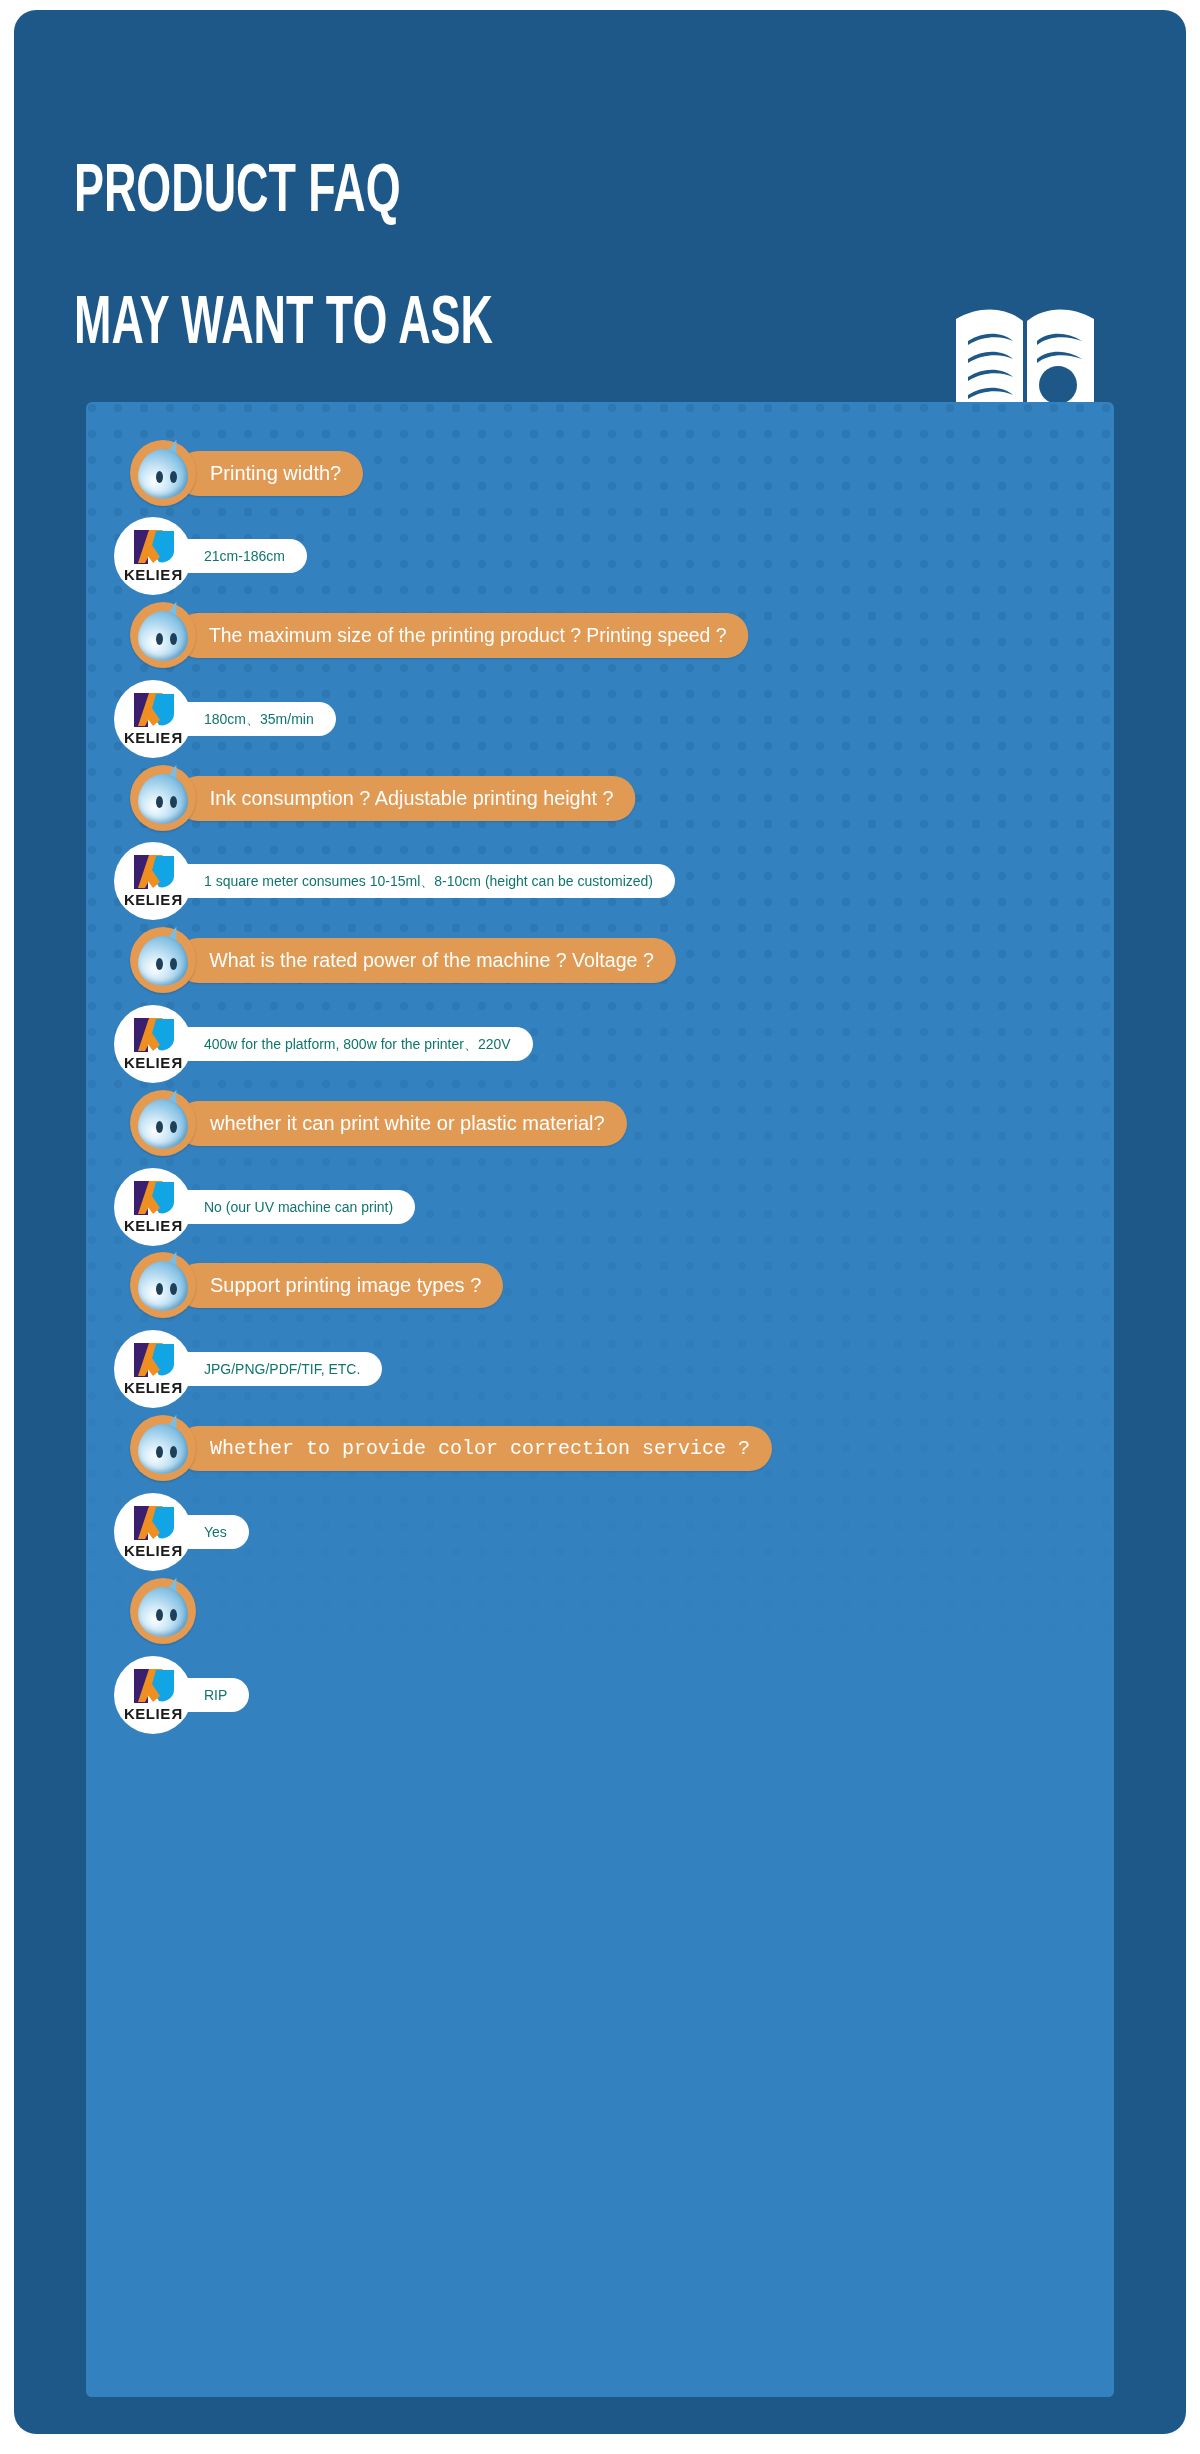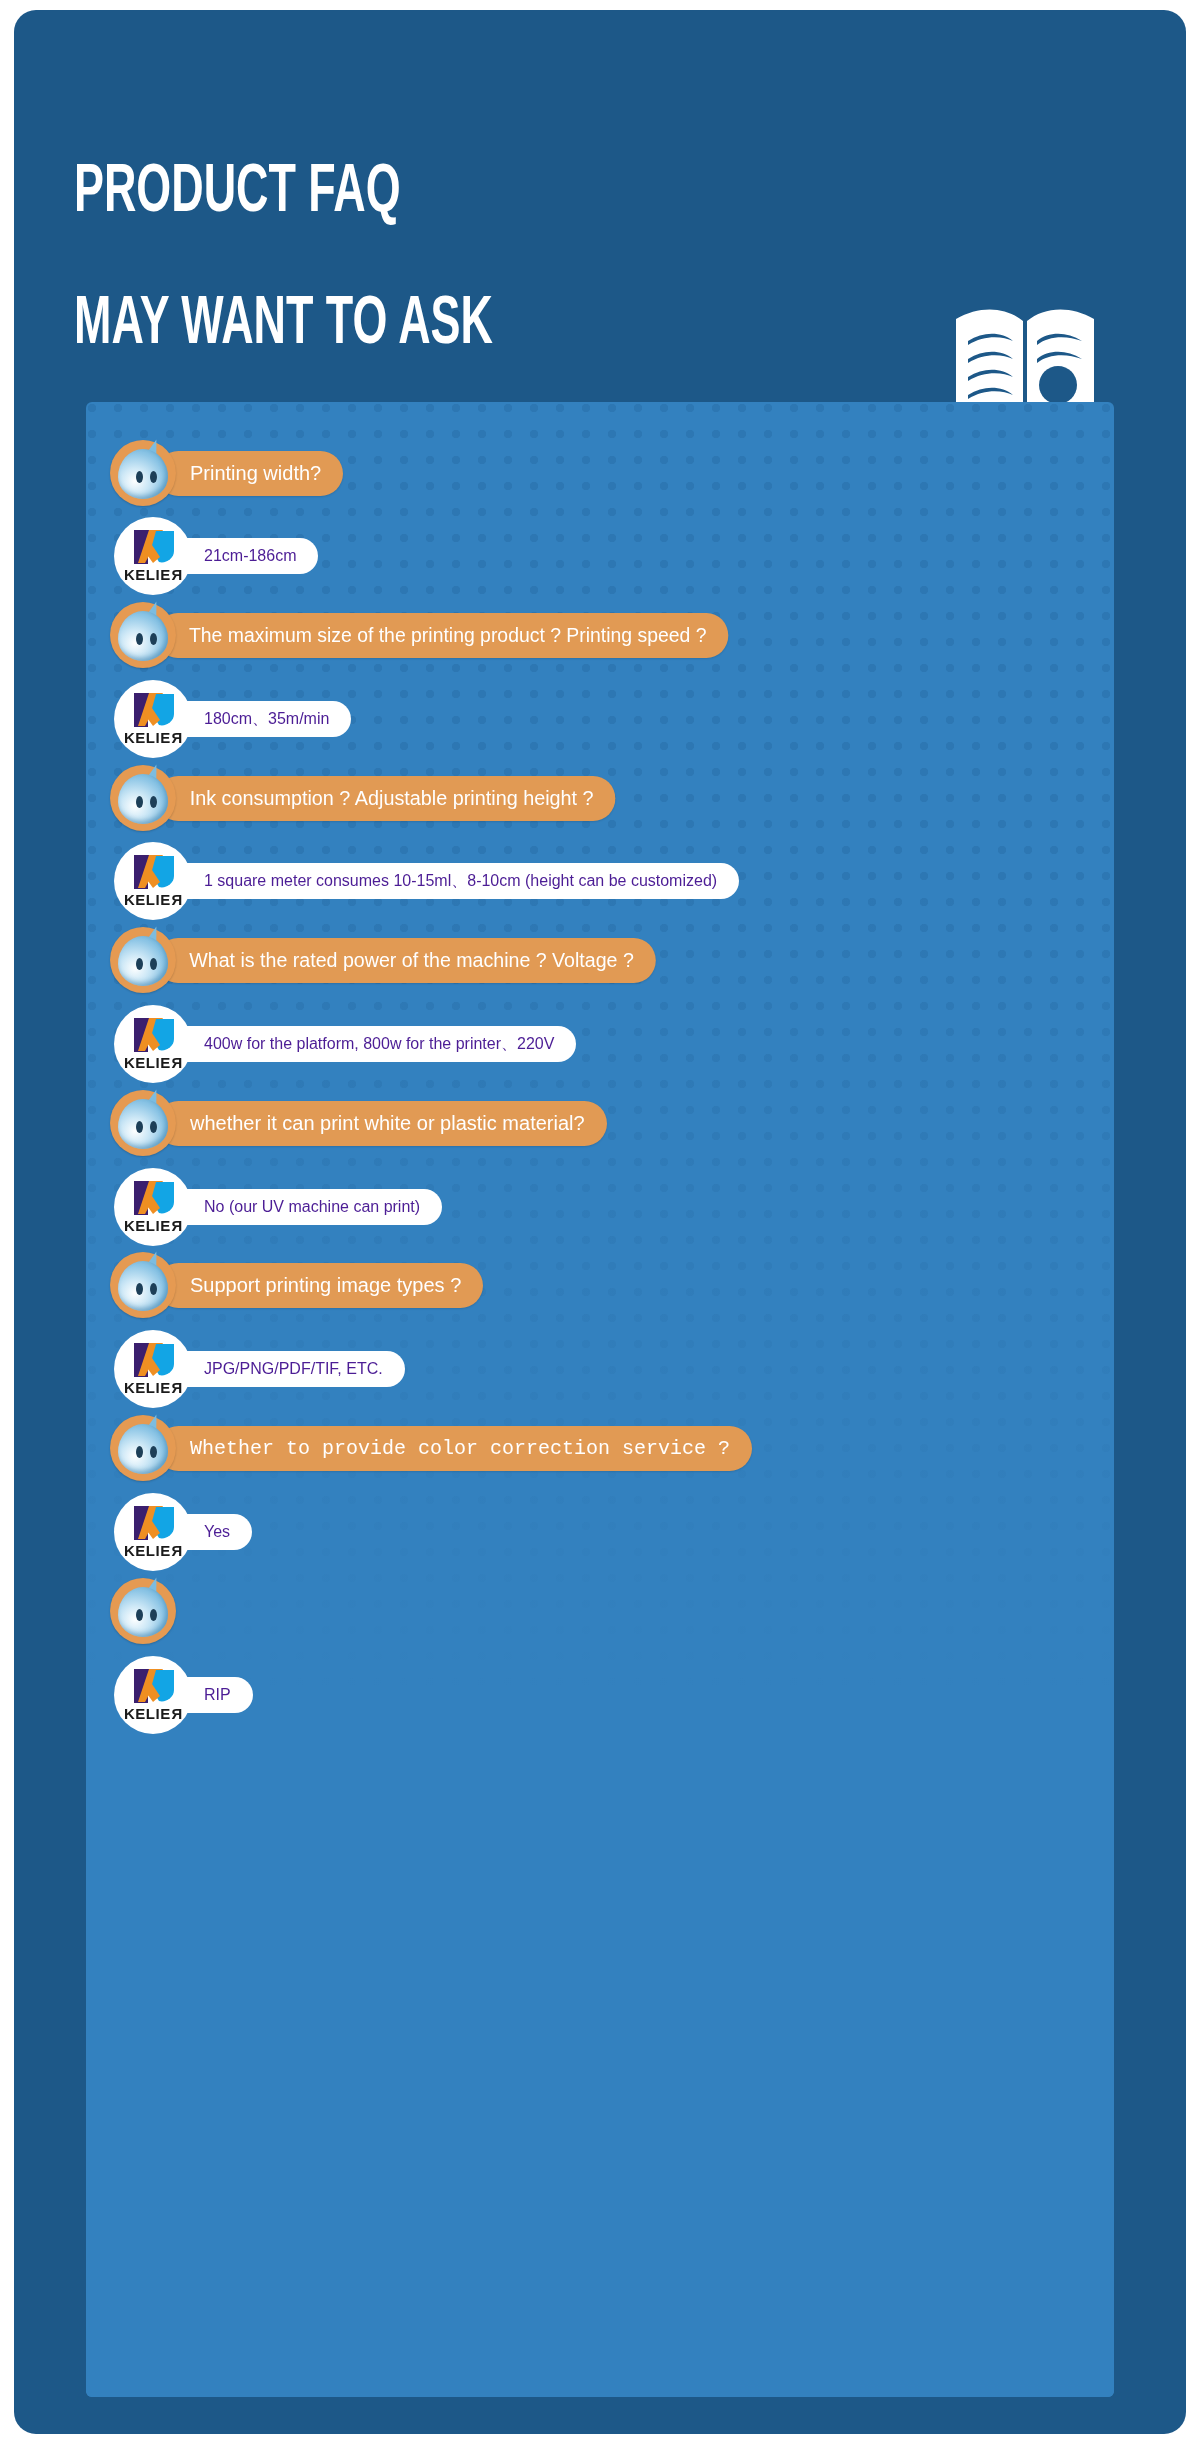--- a/index.html
+++ b/index.html
@@ -84,21 +84,21 @@
 
   
   .qa-row {
     position: absolute;
     left: 0;
     display: flex;
     align-items: center;
   }
 
   
-  .q-row { left: 24px; text-align: right; }
+  .q-row { left: 44px; text-align: right; }
   .avatar-wrap {
     position: relative;
     width: 66px;
     height: 66px;
     flex: 0 0 66px;
     z-index: 3;
   }
   .avatar-ring {
     position: absolute;
     left: 0; top: 0;
@@ -180,24 +180,24 @@
     font-weight: bold;
     font-size: 15px;
     letter-spacing: 0.5px;
     color: #1b1b1b;
   }
   .logo-word .rev { display: inline-block; transform: scaleX(-1); }
 
   .a-bubble {
     margin-left: -24px;
     background: #ffffff;
-    color: #4c1d95;
+    color: #0f766e;
     border-radius: 22px;
     padding: 9px 22px 9px 36px;
-    font-size: 16px;
+    font-size: 14px;
     line-height: 1.15;
     white-space: nowrap;
     font-family: "Liberation Sans Narrow", "Liberation Sans", sans-serif;
     z-index: 1;
   }
 </style>
 </head>
 <body>
 
 <div id="faq-card">

